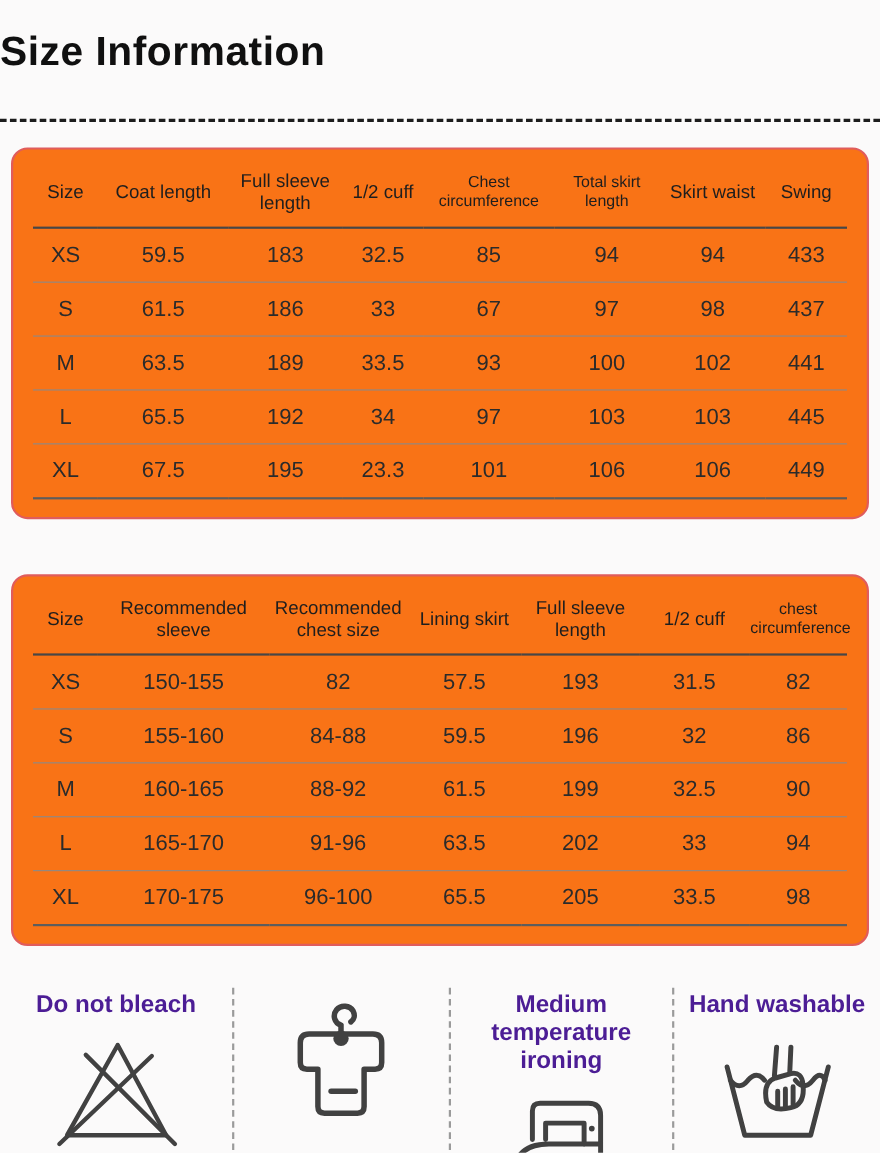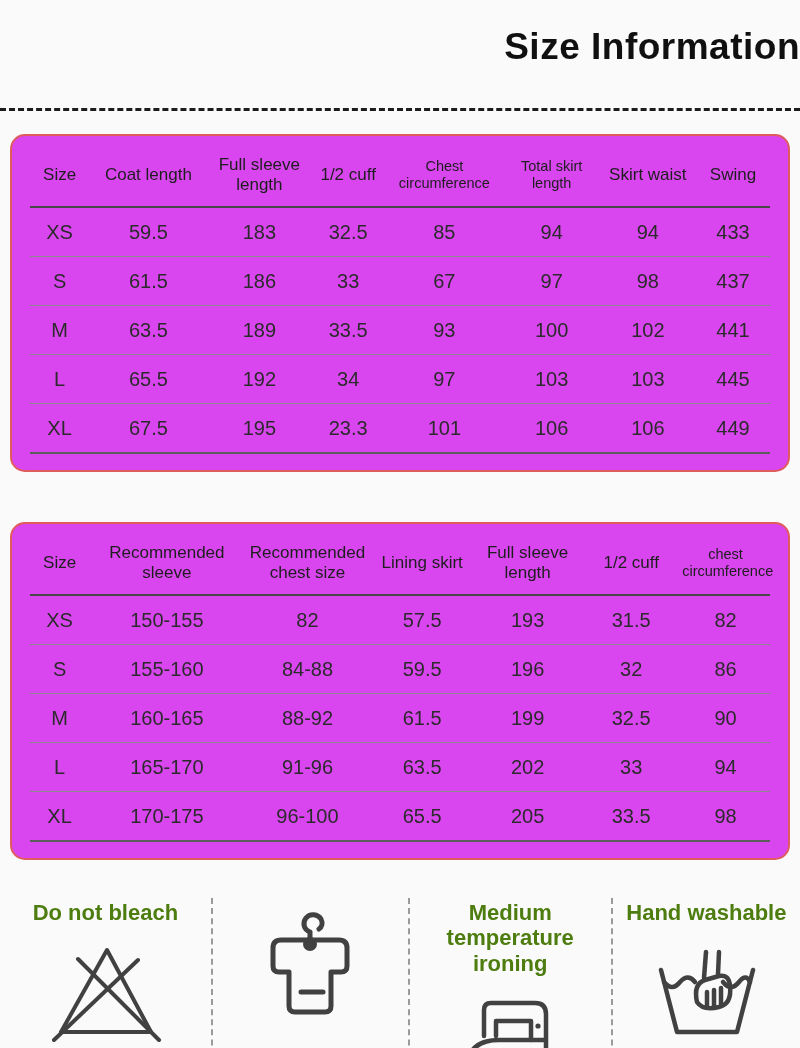--- a/index.html
+++ b/index.html
@@ -5,36 +5,36 @@
   html,body{margin:0;padding:0;}
   body{
     width:800px;height:1048px;
     background:#fbfafa;
     font-family:"Liberation Sans","DejaVu Sans",sans-serif;
     color:#222;
     overflow:hidden;
   }
   .page-title{
     margin:26px 0 0 0;
-    text-align:right;
+    text-align:left;
     font-size:37px;
     font-weight:bold;
     letter-spacing:0.5px;
     color:#101010;
   }
   .top-divider{
     margin-top:40px;
     border:0;
     border-top:3px dashed #1c1c1c;
     width:100%;
     height:0;
   }
   .size-card{
     margin:23px 10px 0 10px;
-    background:#d946ef;
+    background:#f97316;
     border:2px solid #e05c5c;
     border-radius:15px;
     padding:8px 18px 16px 18px;
     box-sizing:border-box;
   }
   .size-card.second{margin-top:50px;}
   table.size-table{
     width:100%;
     border-collapse:collapse;
     table-layout:fixed;
@@ -73,21 +73,21 @@
     min-height:152px;
     padding-top:2px;
   }
   .care-item.c1{width:26.6%;border-right:2px dashed #9a9a9a;}
   .care-item.c2{width:24.6%;border-right:2px dashed #9a9a9a;}
   .care-item.c3{width:25.4%;border-right:2px dashed #9a9a9a;}
   .care-item.c4{width:23.4%;}
   .care-label{
     font-size:22px;
     font-weight:600;
-    color:#4d7c0f;
+    color:#4c1d95;
     line-height:1.15;
     min-height:28px;
     padding:0 4px;
   }
   .care-icon-box{
     margin-top:8px;
     display:flex;
     justify-content:center;
     align-items:center;
     height:112px;

